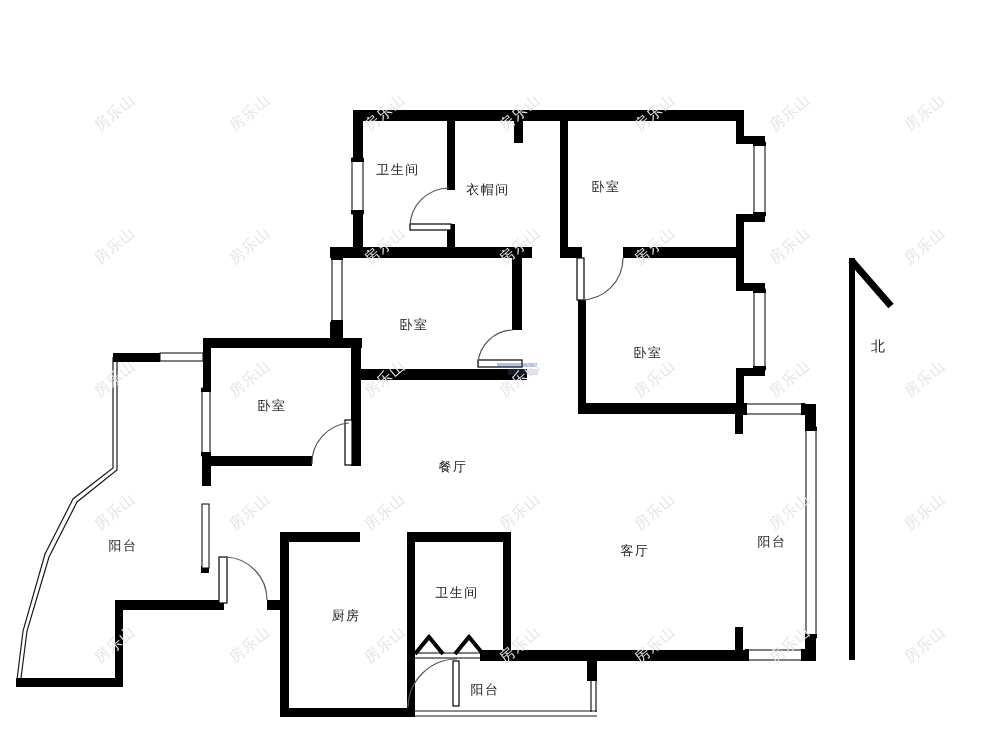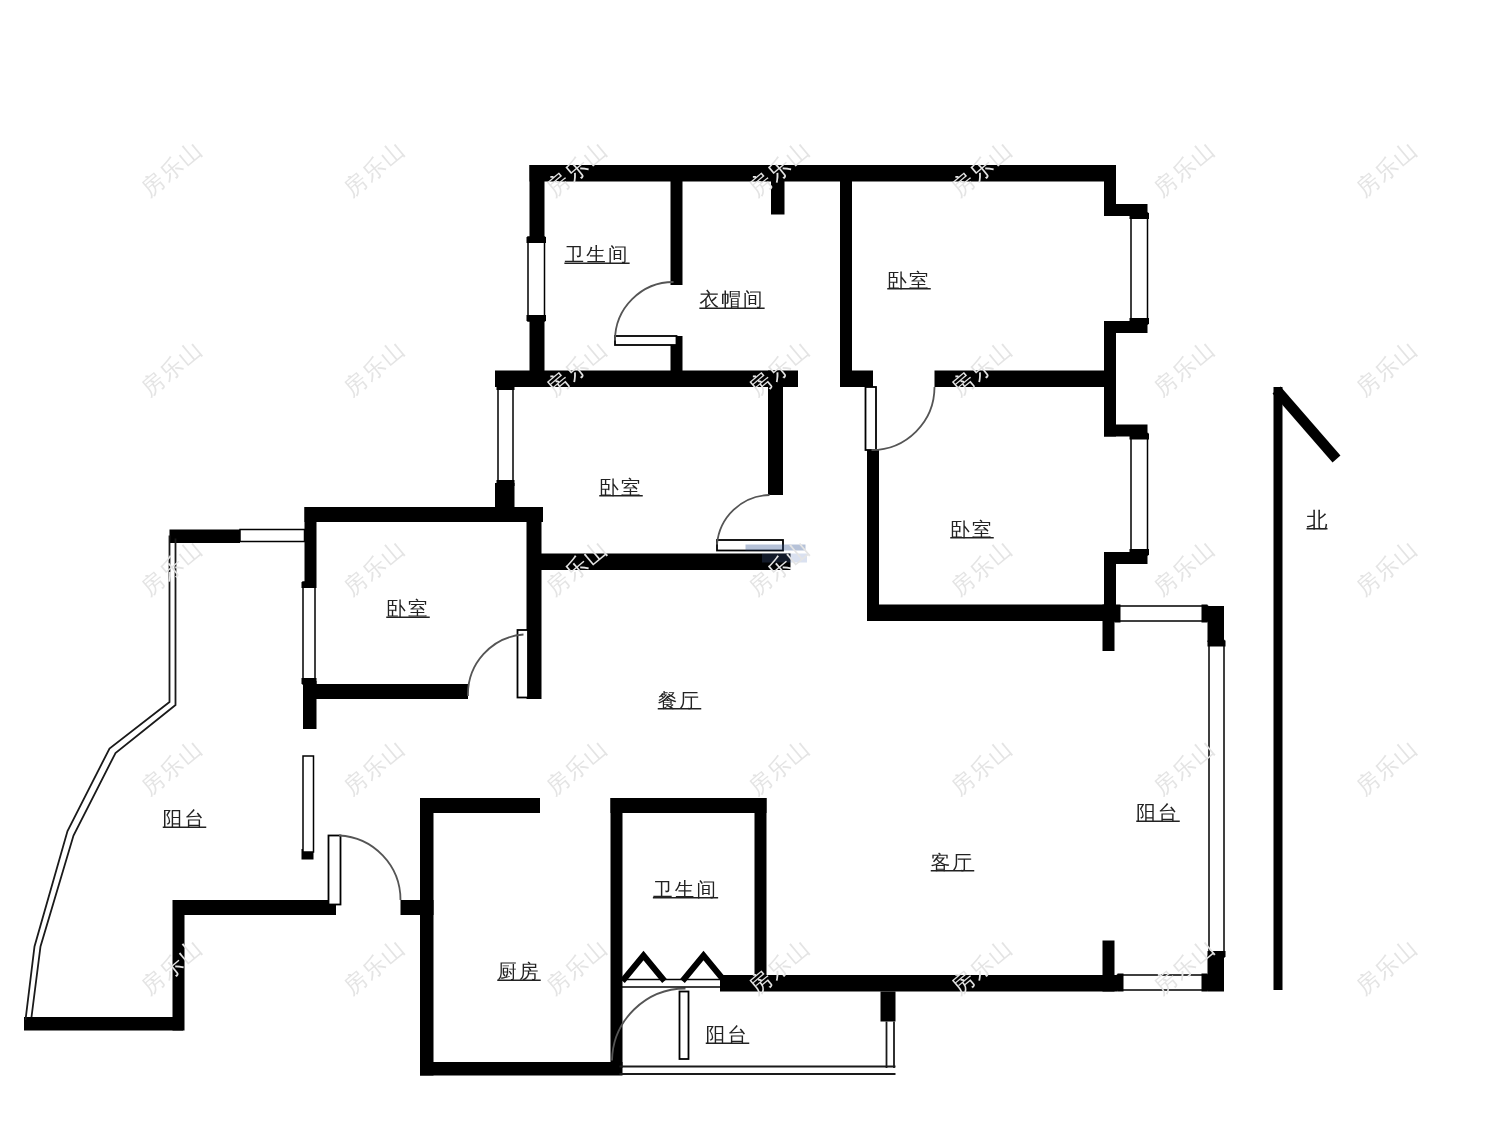--- a/index.html
+++ b/index.html
@@ -6,21 +6,20 @@
   body{
     width:1000px;height:750px;background:#ffffff;position:relative;
     overflow:hidden;font-family:"DejaVu Sans","Liberation Sans",sans-serif;
   }
   #plan-wrap{position:absolute;inset:0;}
   #walls-svg{position:absolute;left:0;top:0;}
   .room-label{
     position:absolute;transform:translate(-50%,-50%);
     font-size:13px;color:#222;letter-spacing:1.5px;white-space:nowrap;
     z-index:3;
-    text-decoration:underline;
   }
   .north-label{font-size:14px;letter-spacing:0;}
   .watermark{
     position:absolute;transform:translate(-50%,-50%) rotate(-40deg);
     font-size:15px;letter-spacing:1px;white-space:nowrap;z-index:1;
     user-select:none;pointer-events:none;
   }
   .win{fill:#ffffff;stroke:#000;stroke-width:1;}
   .cap{fill:#000;}
   .arc{fill:none;stroke:#555;stroke-width:1.2;}
@@ -173,31 +172,31 @@
       <line x1="851" y1="260" x2="891" y2="306" stroke-width="7"></line>
     </g>
 
     <g>
       <rect x="497" y="363" width="40" height="4" fill="#2f4f8f" opacity="0.35"></rect>
       <rect x="508" y="369" width="30" height="6" fill="#5577bb" opacity="0.22"></rect>
     </g>
   </svg>
 
   <div class="room-label" style="left:398px;top:170px">卫生间</div>
-  <div class="room-label" style="left:488px;top:200px">衣帽间</div>
+  <div class="room-label" style="left:488px;top:190px">衣帽间</div>
   <div class="room-label" style="left:606px;top:187px">卧室</div>
   <div class="room-label" style="left:414px;top:325px">卧室</div>
   <div class="room-label" style="left:648px;top:353px">卧室</div>
   <div class="room-label" style="left:272px;top:406px">卧室</div>
   <div class="room-label" style="left:453px;top:467px">餐厅</div>
-  <div class="room-label" style="left:635px;top:575px">客厅</div>
+  <div class="room-label" style="left:635px;top:551px">客厅</div>
   <div class="room-label" style="left:123px;top:546px">阳台</div>
   <div class="room-label" style="left:772px;top:542px">阳台</div>
   <div class="room-label" style="left:485px;top:690px">阳台</div>
-  <div class="room-label" style="left:346px;top:648px">厨房</div>
+  <div class="room-label" style="left:346px;top:616px">厨房</div>
   <div class="room-label" style="left:457px;top:593px">卫生间</div>
   <div class="room-label north-label" style="left:878px;top:347px">北</div>
 
   <div id="watermarks">
       <div class="watermark" style="left: 115px; top: 113px; color: rgb(228, 228, 228);">房乐山</div>
       <div class="watermark" style="left: 250px; top: 113px; color: rgb(228, 228, 228);">房乐山</div>
       <div class="watermark" style="left: 385px; top: 113px; color: rgb(228, 228, 228);">房乐山</div>
       <div class="watermark" style="left: 520px; top: 113px; color: rgb(228, 228, 228);">房乐山</div>
       <div class="watermark" style="left: 655px; top: 113px; color: rgb(228, 228, 228);">房乐山</div>
       <div class="watermark" style="left: 790px; top: 113px; color: rgb(228, 228, 228);">房乐山</div>

